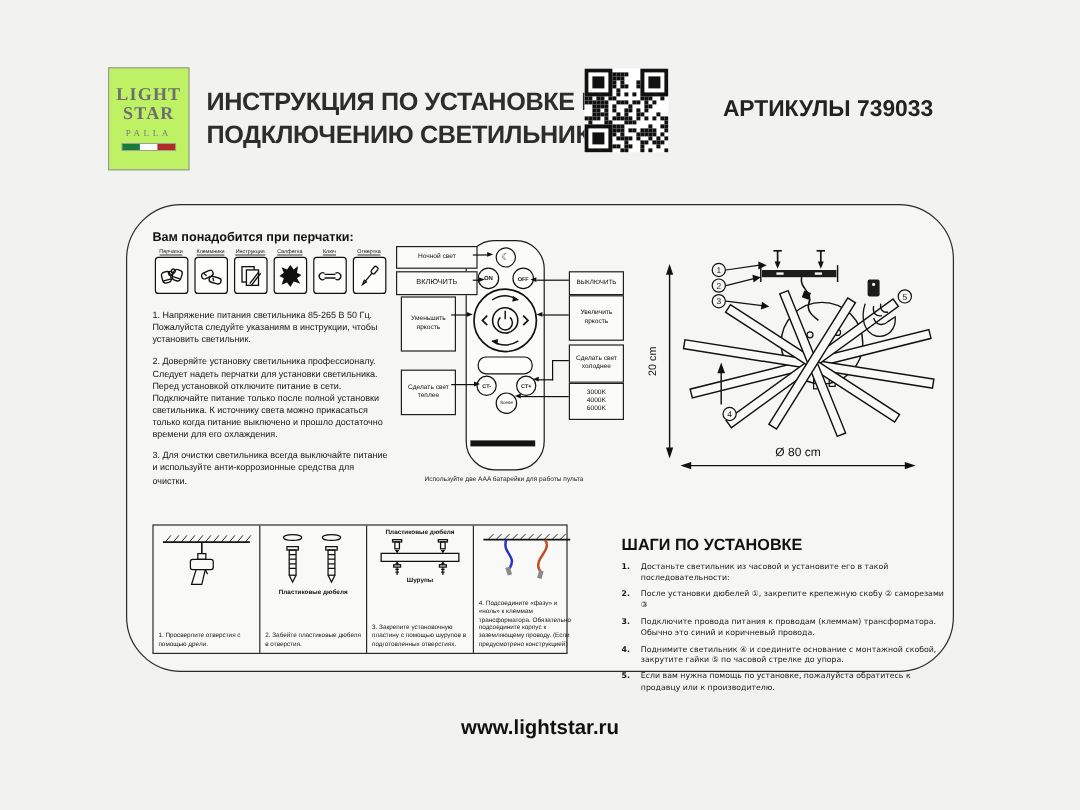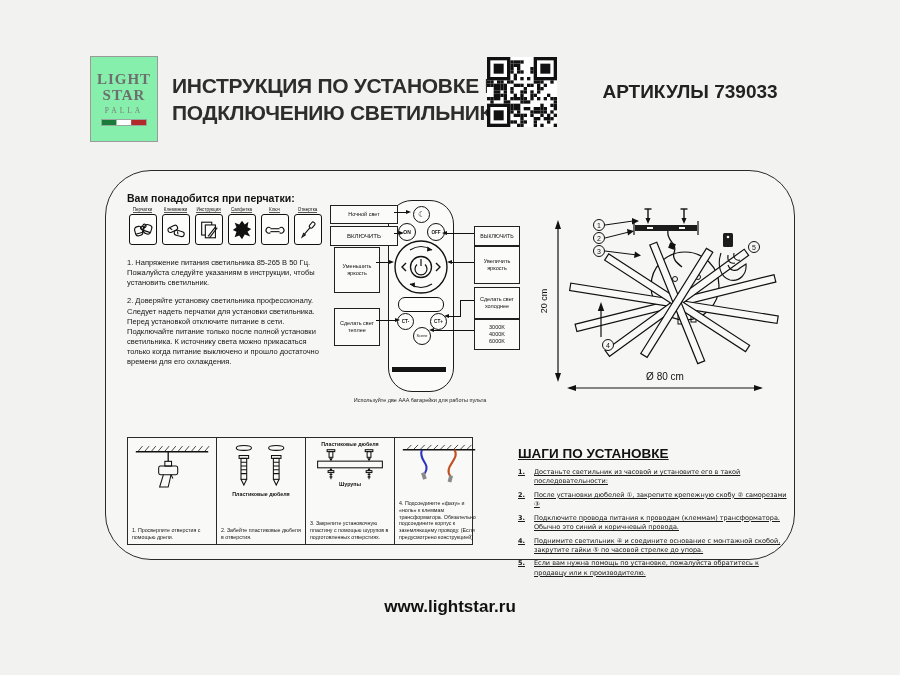--- a/index.html
+++ b/index.html
@@ -5,21 +5,21 @@
   html,body{margin:0;padding:0;}
   body{
     width:900px;height:675px;background:#f2f2f0;
     font-family:"Liberation Sans","DejaVu Sans",sans-serif;color:#1b1b1b;
     -webkit-font-smoothing:antialiased;
   }
   #page{position:relative;width:900px;height:675px;overflow:hidden;}
   .abs{position:absolute;}
 
   
-  .logo-box{left:90px;top:56px;width:66px;height:84px;background:#86efac;border:1px solid #9a9a9a;
+  .logo-box{left:90px;top:56px;width:66px;height:84px;background:#bef264;border:1px solid #9a9a9a;
     display:flex;flex-direction:column;align-items:center;justify-content:center;}
   .logo-word{font-family:"Liberation Serif","DejaVu Serif",serif;font-weight:bold;font-size:15px;color:#6e6e6e;line-height:1.05;letter-spacing:1px;}
   .logo-group{font-family:"Liberation Serif","DejaVu Serif",serif;font-size:7.5px;color:#7a7a7a;letter-spacing:3px;margin-top:3px;}
   .logo-flag{margin-top:4px;}
   .doc-title{left:172px;top:72px;width:335px;font-size:21px;font-weight:bold;color:#2d2d2d;line-height:1.3;letter-spacing:-0.3px;}
   .qr-wrap{left:487px;top:57px;width:70px;height:70px;background:#fff;}
   .series-block{left:590px;top:74px;width:200px;text-align:center;}
   .series{font-size:13.5px;font-weight:bold;color:#222;}
   .articles{font-size:19px;font-weight:bold;color:#222;margin-top:7px;}
 
@@ -48,21 +48,21 @@
   .battery-note{left:330px;top:397px;width:180px;text-align:center;font-size:5.5px;color:#222;}
 
   
   .panels{left:127px;top:437px;width:344px;height:106px;border:1.2px solid #2a2a2a;display:flex;background:#f9f9f7;}
   .panel{flex:1;border-right:1.2px solid #2a2a2a;padding:3px 4px;display:flex;flex-direction:column;align-items:center;}
   .panel:last-child{border-right:none;}
   .panel-label{font-size:5.3px;font-weight:bold;color:#111;text-align:center;}
   .panel-caption{font-size:5.3px;line-height:1.3;color:#161616;margin-top:auto;align-self:stretch;}
 
   
-  .steps{left:518px;top:446px;width:270px;font-family:"DejaVu Sans",sans-serif;text-decoration:underline;}
+  .steps{left:518px;top:446px;width:270px;font-family:"DejaVu Sans",sans-serif;}
   .steps-head{font-size:13.5px;font-weight:bold;color:#111;margin-bottom:7px;font-family:"Liberation Sans","DejaVu Sans",sans-serif;}
   .step{display:flex;margin-bottom:4px;font-size:6.5px;line-height:1.45;color:#161616;}
   .step-num{width:16px;font-weight:bold;flex:none;}
   .step-text{flex:1;}
 
   .footer-url{left:0;top:597px;width:900px;text-align:center;font-size:17px;font-weight:bold;color:#111;}
 
   svg text{font-family:"Liberation Sans","DejaVu Sans",sans-serif;fill:#111;}
 </style>
 </head>
@@ -315,20 +315,21 @@
             <path d="M10.8 18 h2.4 l-1.2 4 z"></path>
           </g>
         </svg>
       </div>
     </div>
   </div>
 
   <div class="abs warnings">
     <p>1. Напряжение питания светильника 85-265 В 50 Гц. Пожалуйста следуйте указаниям в инструкции, чтобы установить светильник.</p>
     <p>2. Доверяйте установку светильника профессионалу. Следует надеть перчатки для установки светильника. Перед установкой отключите питание в сети. Подключайте питание только после полной установки светильника. К источнику света можно прикасаться только когда питание выключено и прошло достаточно времени для его охлаждения.</p>
+    <p>3. Для очистки светильника всегда выключайте питание и используйте анти-коррозионные средства для очистки.</p>
   </div>
 
   <div class="abs remote-body">
     <div class="rbtn" style="left:24px;top:5px;width:15px;height:15px;font-size:8px;">
       <span>☾</span>
     </div>
     <div class="rbtn" style="left:9px;top:22px;width:16px;height:16px;font-size:5px;">
       <span>ON</span>
     </div>
     <div class="rbtn" style="left:38px;top:22px;width:16px;height:16px;font-size:4.6px;">

